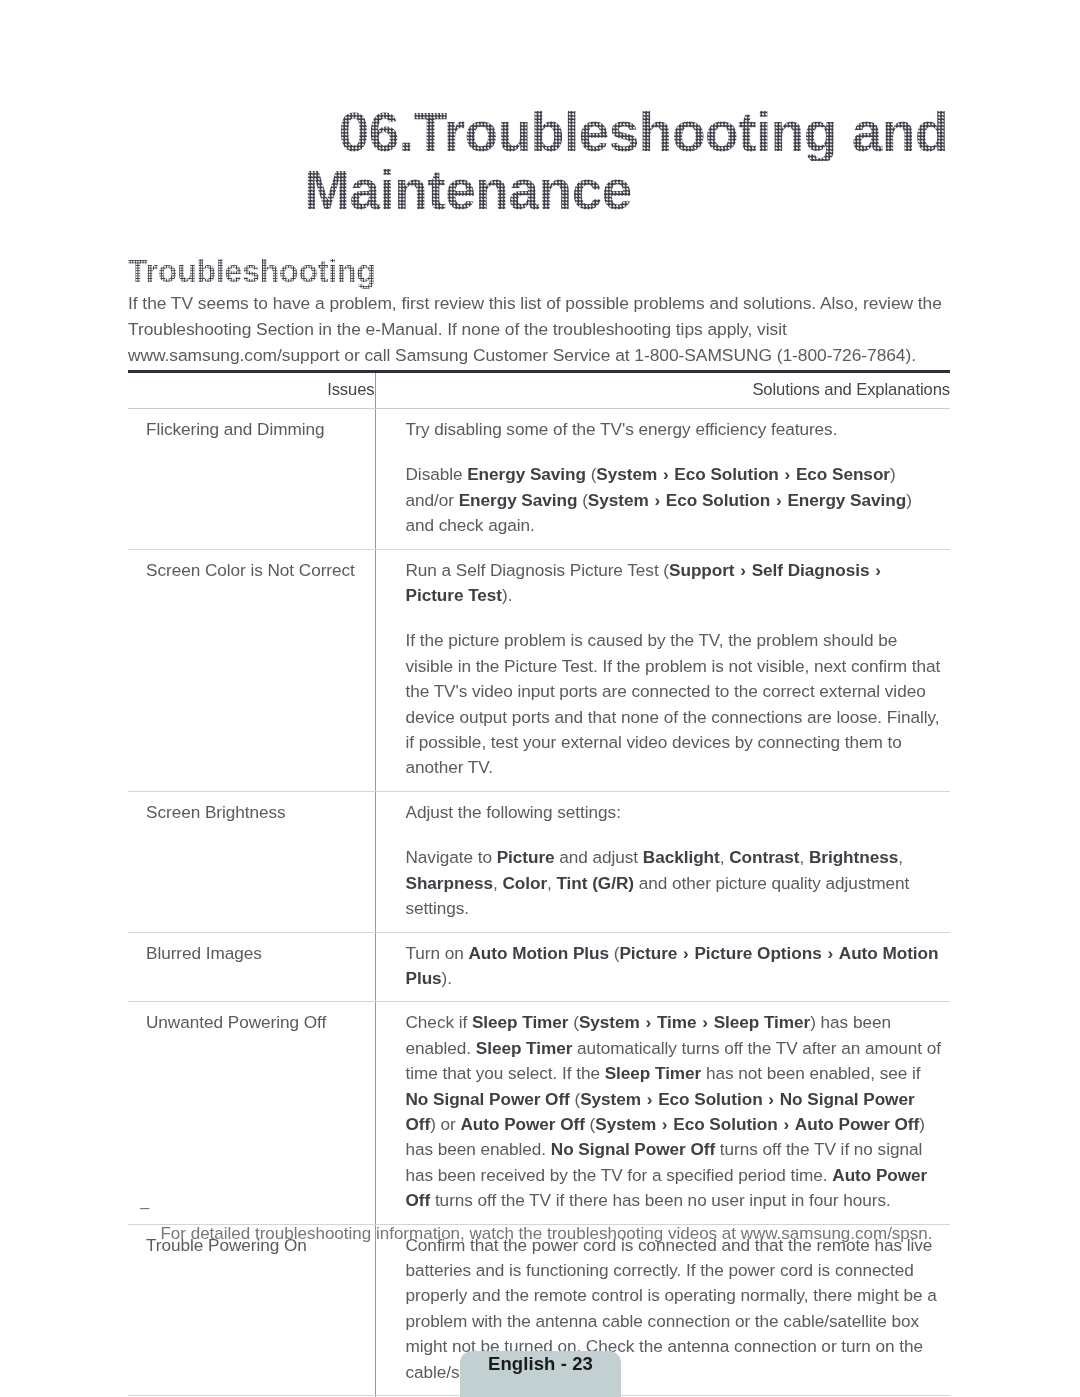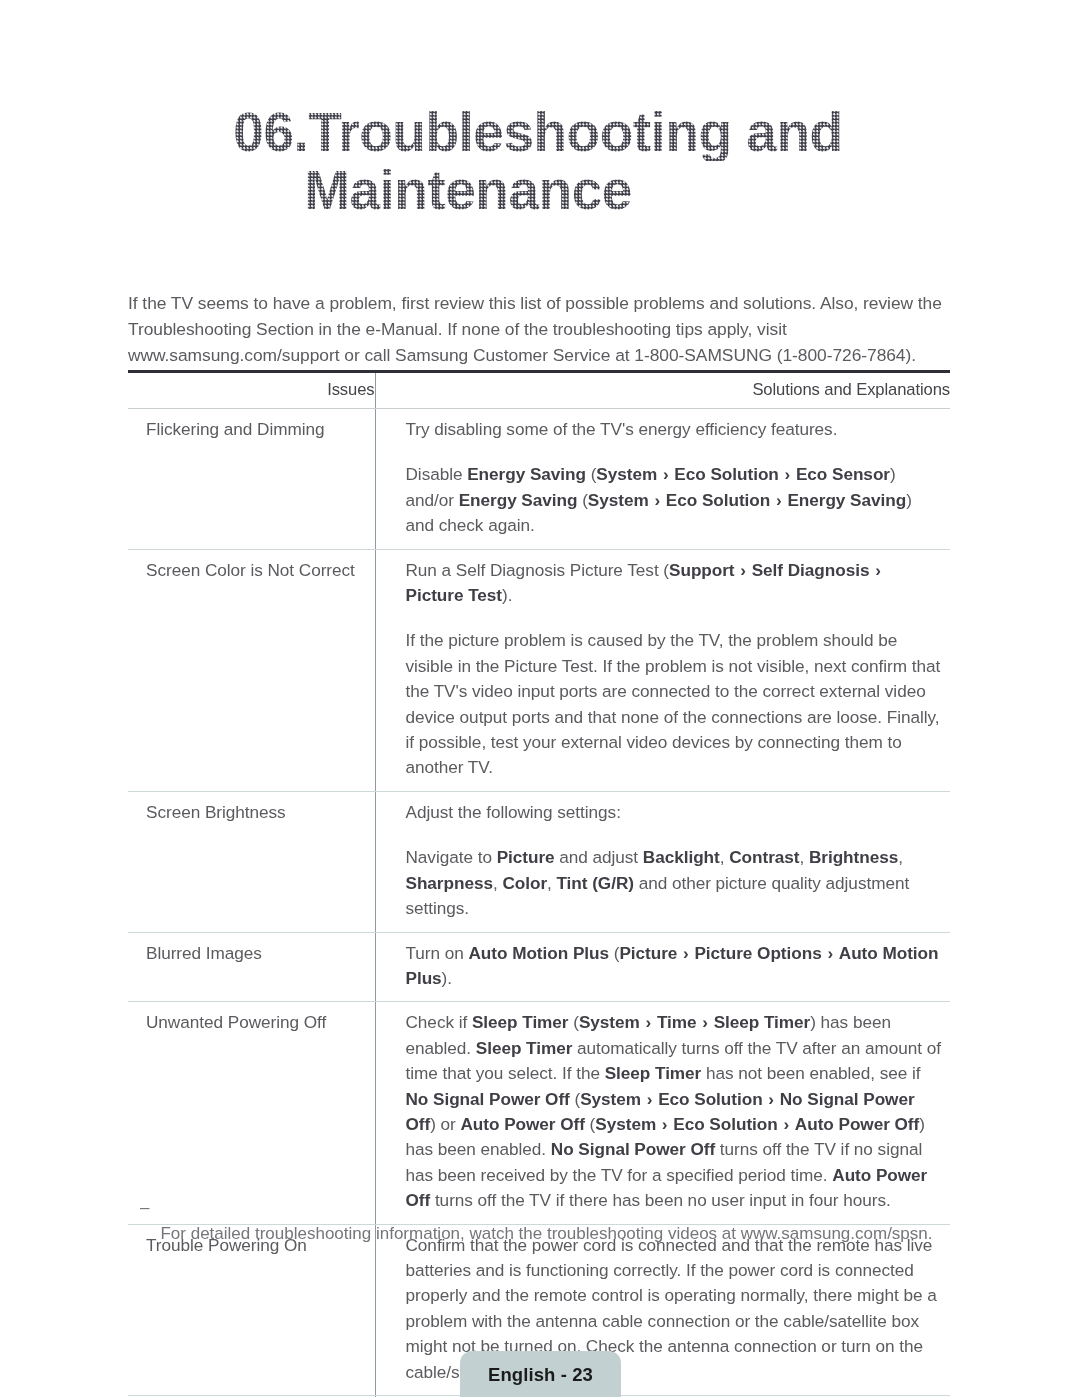--- a/index.html
+++ b/index.html
@@ -29,21 +29,21 @@
     top: 66px;
     width: 820px;
     text-align: left;
     font-size: 55px;
     line-height: 1.06;
     font-weight: 700;
     letter-spacing: -0.5px;
     color: #3a3a44;
     font-family: "Liberation Sans", sans-serif;
   }
-  .chapter-title .line1 { display: block; text-align: center; }
+  .chapter-title .line1 { display: block; text-align: right; }
   .chapter-title .line2 { display: block; text-align: center; padding-right: 140px; }
 
   
   .halftone {
     background-color: #3d3d48;
     background-image:
       radial-gradient(circle at 1.1px 1.1px, rgba(255,255,255,0.95) 0.95px, rgba(0,0,0,0) 1.15px);
     background-size: 3.4px 3.4px;
     -webkit-background-clip: text;
     background-clip: text;
@@ -159,41 +159,42 @@
   
   .footer-tab {
     position: absolute;
     left: 460px;
     top: 1351px;
     width: 161px;
     height: 46px;
     background: #c3d0d1;
     border-radius: 12px 12px 0 0;
     display: flex;
-    align-items: center;
+    align-items: flex-start;
     justify-content: center;
   }
   .footer-tab .ftlabel {
     font-size: 18.5px;
     font-weight: 700;
     color: #1b1b1b;
     letter-spacing: 0.1px;
     margin-top: 2px;
   }
 </style>
 </head>
 <body>
 
 <div class="page">
 
   <h1 class="chapter-title">
     <span class="line1 halftone">06.Troubleshooting and</span>
     <span class="line2 halftone">Maintenance</span>
   </h1>
 
+  <h2 class="section-heading halftone">Troubleshooting</h2>
 
   <p class="intro">If the TV seems to have a problem, first review this list of possible problems and solutions. Also, review the Troubleshooting Section in the e-Manual. If none of the troubleshooting tips apply, visit www.samsung.com/support or call Samsung Customer Service at 1-800-SAMSUNG (1-800-726-7864).</p>
 
   <div class="tbl-wrap">
     <table class="tbl">
       <colgroup>
           <col class="c1">
           <col class="c2">
         </colgroup>
       <thead>

